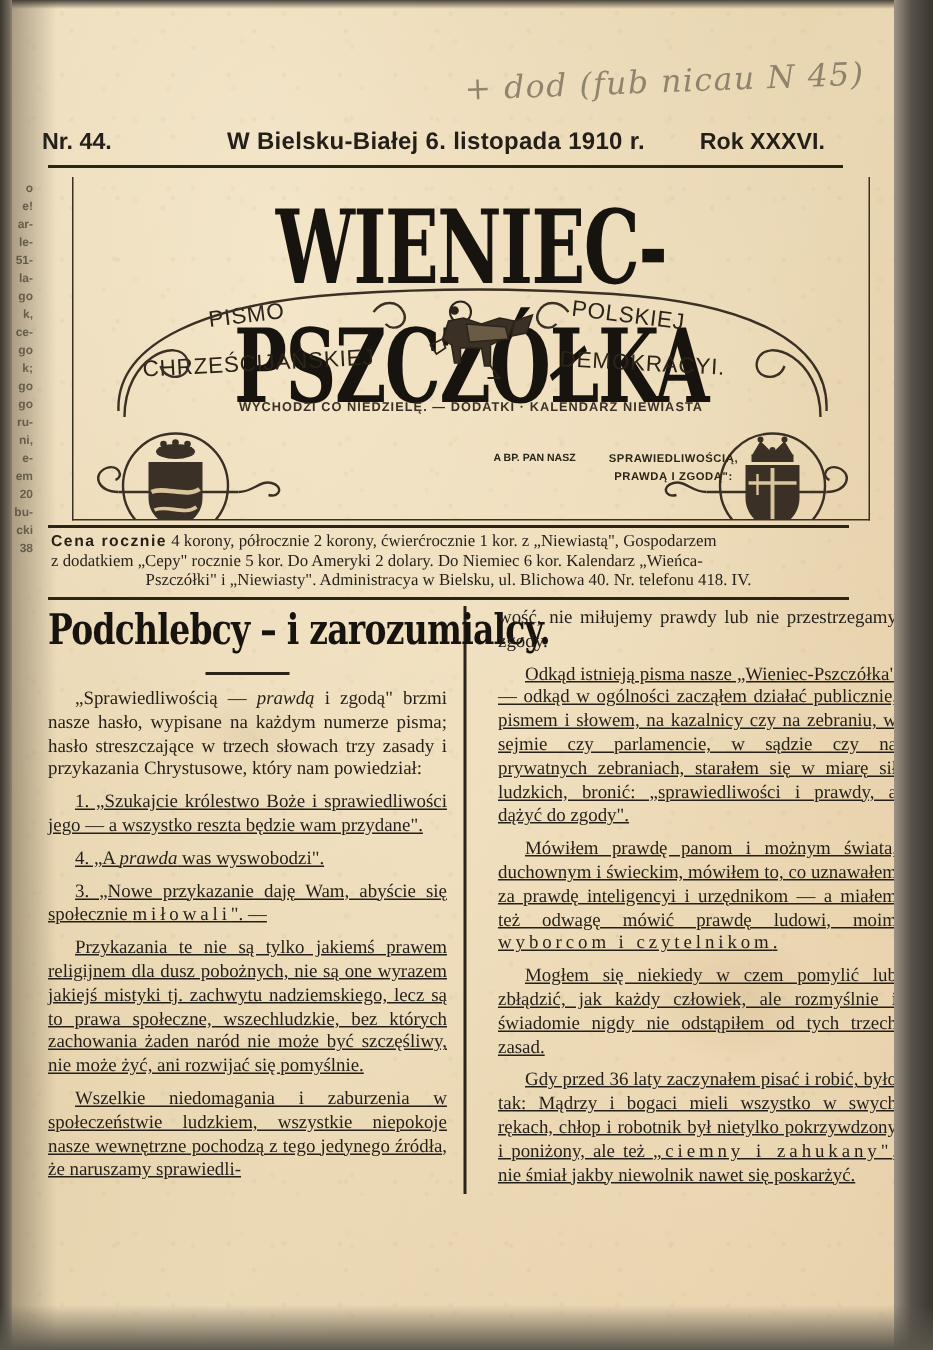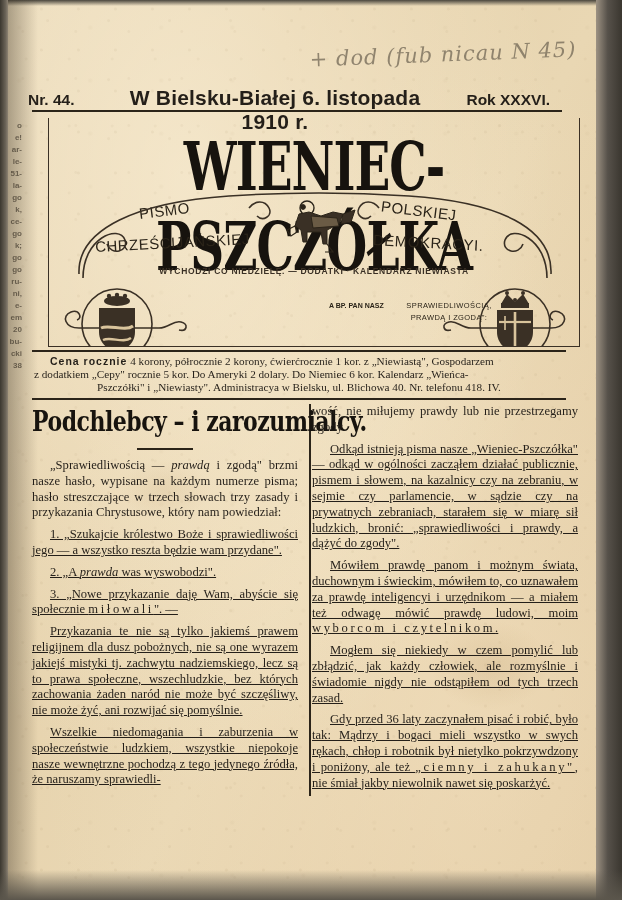--- a/index.html
+++ b/index.html
@@ -44,21 +44,21 @@
   .handwriting{position:absolute;left:288px;top:42px;width:290px;height:42px;
     color:#6d6352;font-family:"DejaVu Serif",serif;font-style:italic;
     font-size:21px;letter-spacing:1px;opacity:.72;
     transform:rotate(-2.2deg);white-space:nowrap;}
 
   
   .dateline{position:absolute;left:6px;top:86px;width:540px;
     display:flex;align-items:baseline;color:#241f19;
     font-family:"Liberation Sans", sans-serif;font-weight:bold;}
   .dateline .issue{font-size:15.5px;width:92px;}
-  .dateline .place{font-size:21px;flex:1;text-align:center;letter-spacing:.2px;}
+  .dateline .place{font-size:16px;flex:1;text-align:right;letter-spacing:.2px;}
   .dateline .year{font-size:15.5px;width:120px;text-align:right;padding-right:18px;}
   .rule-top{position:absolute;left:10px;top:110px;width:530px;height:2px;background:#2b2419;}
 
   
   .plate{position:absolute;left:10px;top:118px;width:530px;height:228px;
     border:1.6px solid #3a3025;border-top:none;margin-left:16px;}
   .plate-inner{position:absolute;inset:0;overflow:hidden;}
 
   .title{position:absolute;left:0;right:0;top:8px;text-align:center;
     font-family:"DejaVu Serif",serif;font-weight:bold;
@@ -77,48 +77,48 @@
     font-family:"Liberation Sans",sans-serif;font-size:8.5px;
     font-weight:bold;letter-spacing:.7px;color:#3a3025;}
   .subline2{position:absolute;left:0;right:0;top:162px;text-align:center;
     font-family:"Liberation Sans",sans-serif;font-size:8px;
     font-weight:bold;letter-spacing:.6px;color:#3a3025;}
 
   .motto-l{position:absolute;left:112px;top:182px;width:180px;text-align:center;
     font-family:"Liberation Sans",sans-serif;font-size:7.5px;font-weight:bold;
     letter-spacing:.4px;color:#2b2419;line-height:1.55;}
   .motto-r{position:absolute;left:330px;top:182px;width:140px;text-align:center;
-    font-family:"Liberation Sans",sans-serif;font-size:7.5px;font-weight:normal;
+    font-family:"Liberation Sans",sans-serif;font-size:7.5px;font-weight:bold;
     letter-spacing:.4px;color:#2b2419;line-height:1.55;}
   .motto-big{font-size:12px;letter-spacing:0;}
   .motto-mid{position:absolute;left:280px;top:184px;
     font-family:"Liberation Sans",sans-serif;font-size:7px;font-weight:bold;color:#2b2419;}
 
   .emblem{position:absolute;width:76px;height:76px;}
   .emb-l{left:30px;top:168px;}
   .emb-r{left:428px;top:168px;}
 
   .vignette{position:absolute;left:232px;top:78px;width:78px;height:62px;}
 
   
   .pricebox{position:absolute;left:10px;top:350px;width:530px;
     border-top:2px solid #2b2419;border-bottom:2px solid #2b2419;
     padding:3px 2px 4px 2px;}
   .pricebox p{margin:0;text-align:justify;color:#241f19;
     font-family:"Liberation Serif",serif;font-size:11.2px;line-height:1.16;}
   .pricebox .b{font-family:"Liberation Sans",sans-serif;font-weight:bold;
-    letter-spacing:1px;font-size:10.5px;margin-left:16px;}
+    letter-spacing:1px;font-size:10.5px;}
   .pricebox .l3{text-align:center;}
 
   
   .article{position:absolute;left:6px;top:404px;width:538px;height:400px;}
   .colrule{position:absolute;left:281px;top:0;width:1.6px;height:392px;background:#2b2419;}
   .col{position:absolute;top:0;width:266px;}
   .col-l{left:4px;}
-  .col-r{left:284px;}
+  .col-r{left:304px;}
 
   .headline{font-family:"DejaVu Serif",serif;font-weight:bold;
     font-size:22px;color:#17130e;letter-spacing:-.5px;white-space:nowrap;
     transform:scaleY(1.28);transform-origin:left top;margin:0 0 2px 0;}
   .hr-short{width:56px;height:2px;background:#2b2419;margin:18px auto 8px auto;}
 
   .col p{margin:0 0 0 0;text-align:justify;color:#241f19;
     font-family:"Liberation Serif",serif;font-size:12.6px;line-height:1.255;
     text-indent:18px;}
   .col p.noind{text-indent:0;}
@@ -242,21 +242,21 @@
 
       <div class="col col-l">
         <div class="headline">Podchlebcy – i zarozumialcy.</div>
         <div class="hr-short"></div>
 
         <p>
           <span>„Sprawiedliwością — </span><i>prawdą</i><span> i zgodą" brzmi nasze hasło, wypisane na każdym numerze pisma; hasło streszczające w trzech słowach trzy zasady i przykazania Chrystusowe, który nam powiedział:</span>
         </p>
         <p>1. „Szukajcie królestwo Boże i sprawiedliwości jego — a wszystko reszta będzie wam przydane".</p>
         <p>
-          <span>2. „A </span><i>prawda</i><span> was wyswobodzi".</span>
+          <span>4. „A </span><i>prawda</i><span> was wyswobodzi".</span>
         </p>
         <p>
           <span>3. „Nowe przykazanie daję Wam, abyście się społecznie </span><span class="sp">miłowali</span><span>". —</span>
         </p>
         <p>Przykazania te nie są tylko jakiemś prawem religijnem dla dusz pobożnych, nie są one wyrazem jakiejś mistyki tj. zachwytu nadziemskiego, lecz są to prawa społeczne, wszechludzkie, bez których zachowania żaden naród nie może być szczęśliwy, nie może żyć, ani rozwijać się pomyślnie.</p>
         <p>Wszelkie niedomagania i zaburzenia w społeczeństwie ludzkiem, wszystkie niepokoje nasze wewnętrzne pochodzą z tego jedynego źródła, że naruszamy sprawiedli-</p>
       </div>
 
       <div class="col col-r">
         <p class="noind">wość, nie miłujemy prawdy lub nie przestrzegamy zgody.</p>

